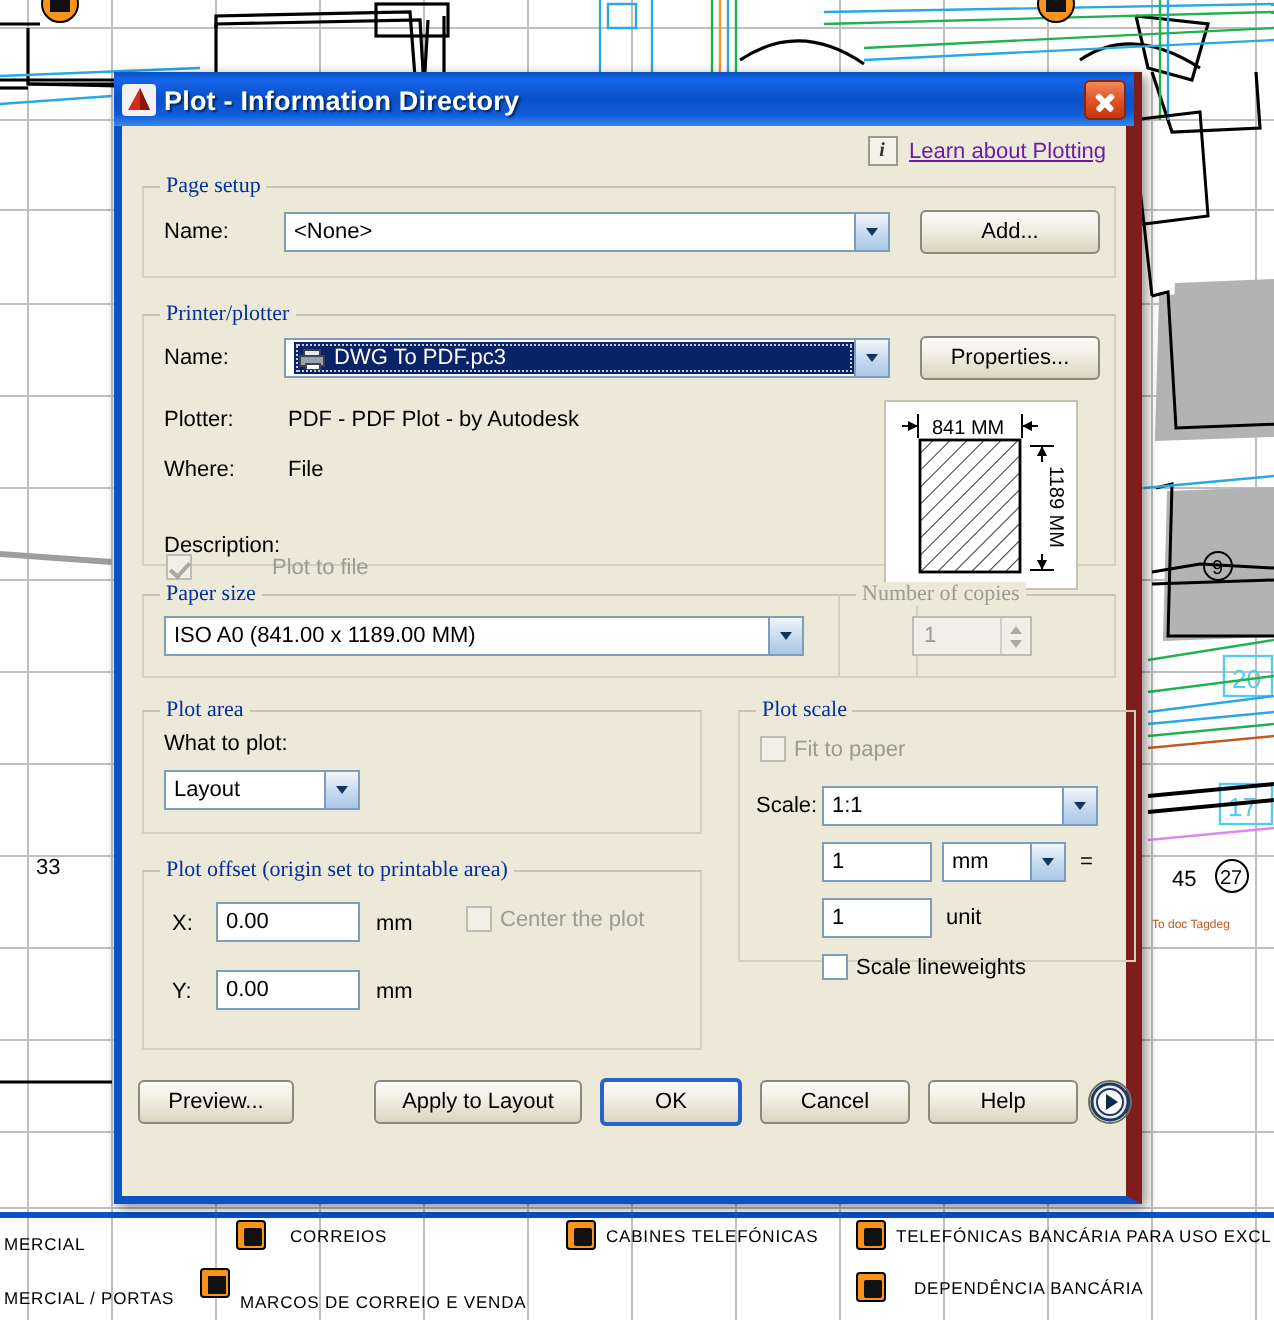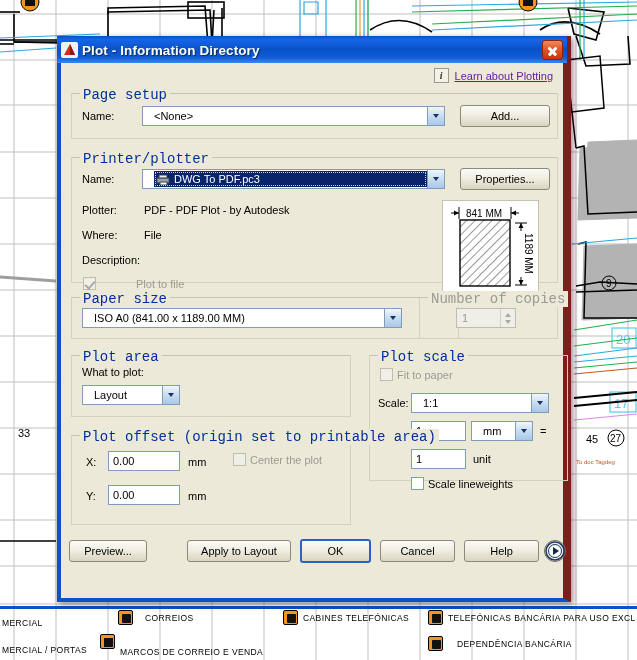--- a/index.html
+++ b/index.html
@@ -117,39 +117,39 @@
   
   .group {
     position: absolute;
     border: 1px solid #D4D0C0;
     border-top-color: #C8C4B4;
     background: transparent;
   }
   .group > .group-title {
     position: absolute; top: -7px; left: 8px;
     background: #ECE9D8; padding: 0 3px;
-    font-size: 14px; color: #00309C;
-    font-family: Liberation Mono, monospace;
+    font-size: 11px; color: #00309C;
+    font-family: Liberation Serif, serif;
     white-space: nowrap;
   }
   .group.disabled > .group-title { color: #9B9B94; }
 
   .lbl {
     position: absolute; font-size: 11px; color: #000;
     font-family: "Liberation Sans", sans-serif; white-space: nowrap;
   }
 
   
   .combo {
     position: absolute; height: 20px;
     background: #ffffff;
     border: 1px solid #7F9DB9;
     display: flex; align-items: center;
     font-size: 11px; color: #000;
-    padding-left: 11px;
+    padding-left: 4px;
     font-family: "Liberation Sans", sans-serif;
     cursor: default;
   }
   .combo .combo-val { flex: 1 1 auto; overflow: hidden; white-space: nowrap; }
   .combo .arrow-box {
     width: 17px; height: 18px; flex: 0 0 auto;
     background: linear-gradient(180deg,#F2F6FB 0%, #C9DCF0 50%, #A8C8E8 100%);
     border-left: 1px solid #7F9DB9;
     position: relative;
   }
@@ -466,21 +466,21 @@
       <div class="btn" style="left:388px; top:10px; width:90px; height:22px;">
         <span>Properties...</span>
       </div>
 
       <span class="lbl" style="left:10px; top:46px;">Plotter:</span>
       <span class="lbl" style="left:72px; top:46px;">PDF - PDF Plot - by Autodesk</span>
 
       <span class="lbl" style="left:10px; top:71px;">Where:</span>
       <span class="lbl" style="left:72px; top:71px;">File</span>
 
-      <span class="lbl" style="left:10px; top:96px;">Description:</span>
+      <span class="lbl" style="left:10px; top:109px;">Description:</span>
       <span class="lbl" style="left:90px; top:96px;"></span>
 
       <div class="checkbox disabled" style="left:11px; top:119px;gap:40px;">
         <span class="cb-box checked"></span>
         <span>Plot to file</span>
       </div>
 
       <div class="paper-preview" style="left:370px; top:42px; width:97px; height:95px;">
         <svg width="95" height="93">
           <rect x="0" y="0" width="95" height="93" fill="#ffffff"></rect>

